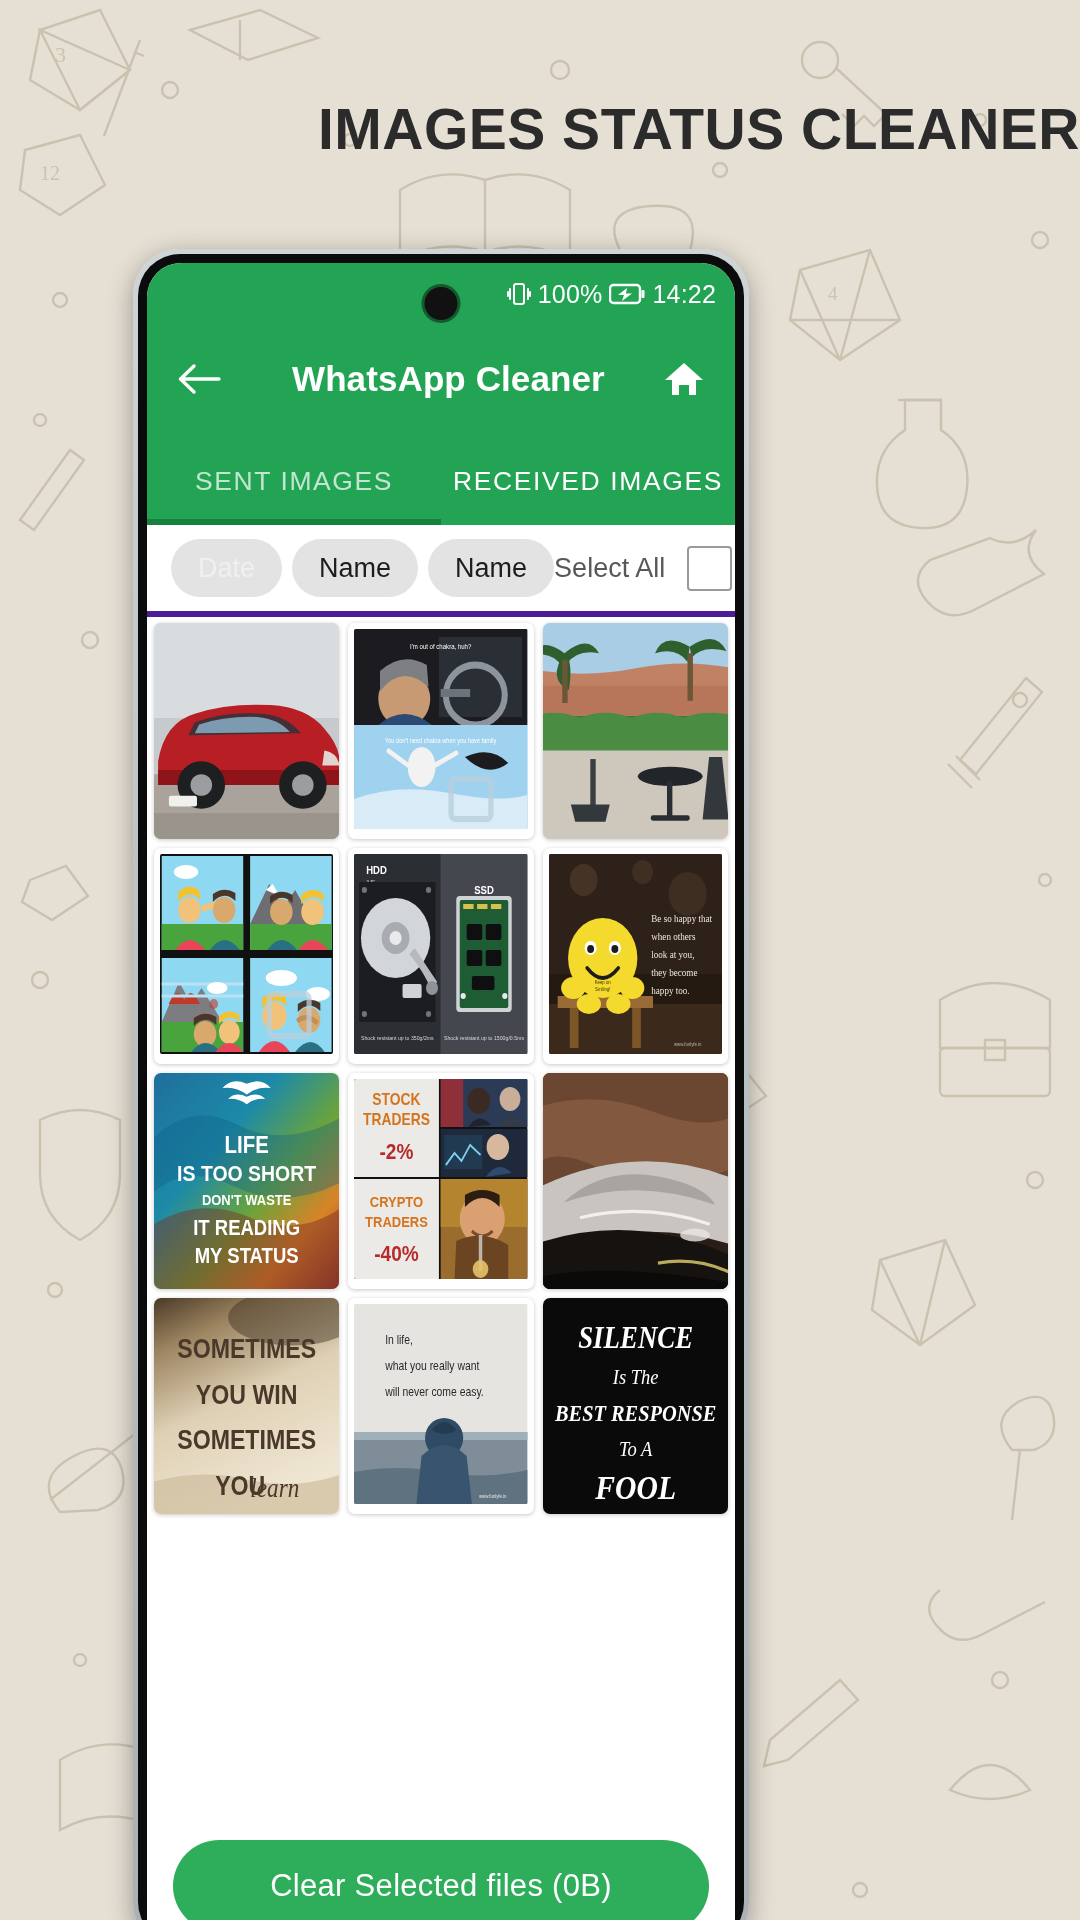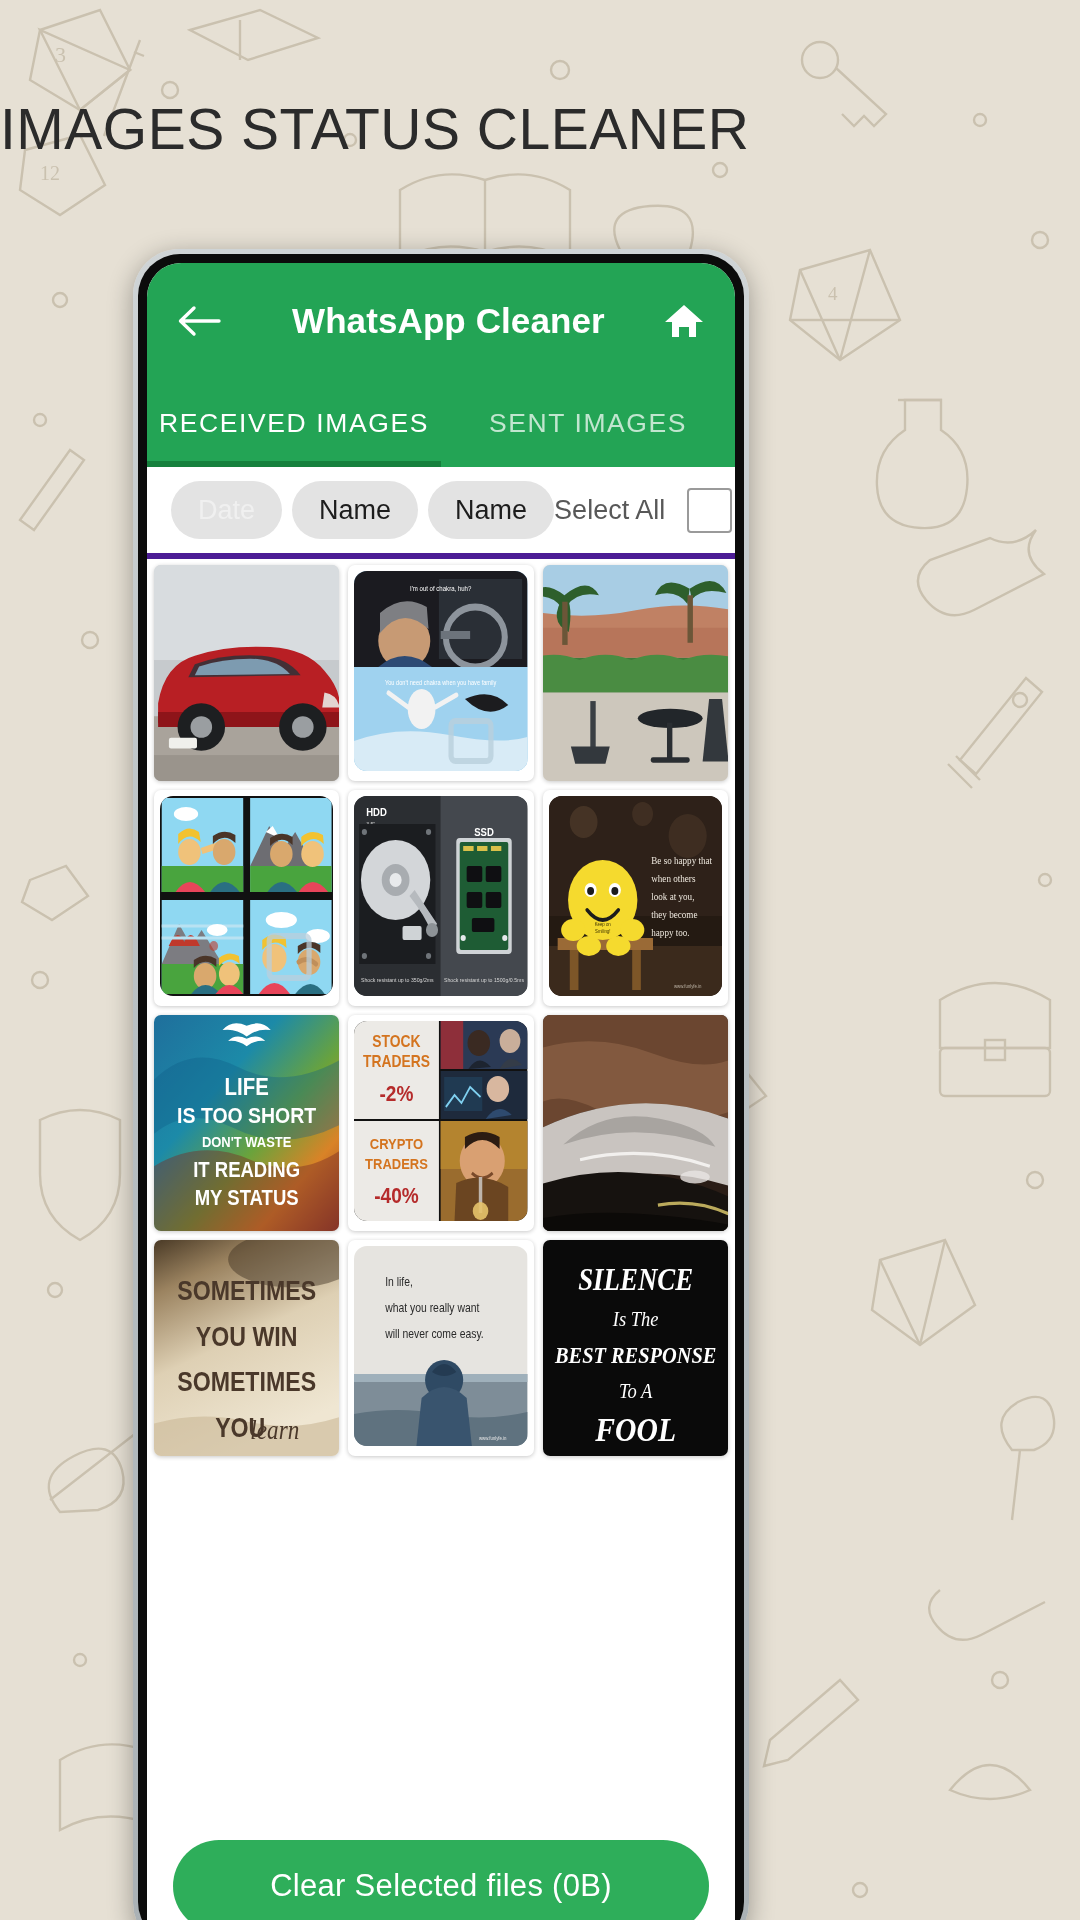--- a/index.html
+++ b/index.html
@@ -24,25 +24,25 @@
     z-index: 0;
   }
   #doodle-bg svg { width: 100%; height: 100%; display: block; }
 
   
   .headline {
     position: absolute;
     top: 96px;
     left: 0;
     width: 1080px;
-    text-align: left;
+    text-align: right;
     z-index: 5;
     font-size: 57px;
     letter-spacing: 0.5px;
-    font-weight: 400;
+    font-weight: 700;
     color: #2b2b2b;
     font-family: "Liberation Sans", sans-serif;
   }
 
   
   .phone-shell {
     position: absolute;
     left: 133px;
     top: 249px;
     width: 616px;
@@ -233,21 +233,21 @@
   }
   .thumb {
     position: absolute;
     inset: 0;
     overflow: hidden;
     display: flex;
     align-items: center;
     justify-content: center;
   }
   .thumb svg { width: 100%; height: 100%; display: block; }
-  .cell.pad .thumb { inset: 6px 6px 10px 6px; border-radius: 13px; }
+  .cell.pad .thumb { inset: 6px 6px 10px 6px; border-radius: 2px; }
 
   
   .bottom-area {
     flex: 0 0 auto;
     background: #ffffff;
     padding: 18px 26px 0 26px;
     height: 122px;
   }
   .clear-btn {
     width: 100%;
@@ -350,38 +350,58 @@
     </g>
   </svg>
 </div>
 
 <div class="headline">IMAGES STATUS CLEANER</div>
 
 <div class="phone-shell">
  <div class="phone-bezel">
   <div class="screen">
 
+    <div class="statusbar">
+      <div class="camera-hole"></div>
+      <div class="status-right">
+        <span class="vib-icon">
+          <svg width="24" height="28" viewBox="0 0 24 28">
+            <rect x="7" y="4" width="10" height="20" rx="2.2" fill="none" stroke="#fff" stroke-width="2"></rect>
+            <path d="M3,9 L3,19 M1,12 L1,16 M21,9 L21,19 M23,12 L23,16" stroke="#fff" stroke-width="2" stroke-linecap="round"></path>
+          </svg>
+        </span>
+        <span>100%</span>
+        <span class="batt-icon">
+          <svg width="36" height="22" viewBox="0 0 36 22">
+            <rect x="1" y="2" width="30" height="18" rx="3.5" fill="none" stroke="#fff" stroke-width="2.4"></rect>
+            <rect x="32.5" y="7" width="3" height="8" rx="1.2" fill="#fff"></rect>
+            <path d="M18,5 L9,12 L15,12 L13,18 L23,10.5 L17,10.5 Z" fill="#fff"></path>
+          </svg>
+        </span>
+        <span>14:22</span>
+      </div>
+    </div>
 
     <div class="appbar">
       <div class="back-arrow">
         <svg width="44" height="34" viewBox="0 0 44 34">
           <path d="M42,17 L4,17 M17,4 L3.5,17 L17,30" fill="none" stroke="#fff" stroke-width="3.4" stroke-linecap="round" stroke-linejoin="round"></path>
         </svg>
       </div>
       <div class="appbar-title">WhatsApp Cleaner</div>
       <div class="home-btn">
         <svg width="42" height="40" viewBox="0 0 42 40">
           <path d="M21,4 L40,21 L33,21 L33,36 L26,36 L26,26 L16,26 L16,36 L9,36 L9,21 L2,21 Z" fill="#fff"></path>
         </svg>
       </div>
     </div>
 
     <div class="tabs">
+      <div class="tab">SENT IMAGES</div>
       <div class="tab active">RECEIVED IMAGES</div>
-      <div class="tab">SENT IMAGES</div>
       <div class="tab-indicator"></div>
     </div>
 
     <div class="filterbar">
       <div class="chip muted">Date</div>
       <div class="chip">Name</div>
       <div class="chip">Name</div>
       <div class="filter-spacer"></div>
       <div class="select-all-label">Select All</div>
       <div class="checkbox"></div>

